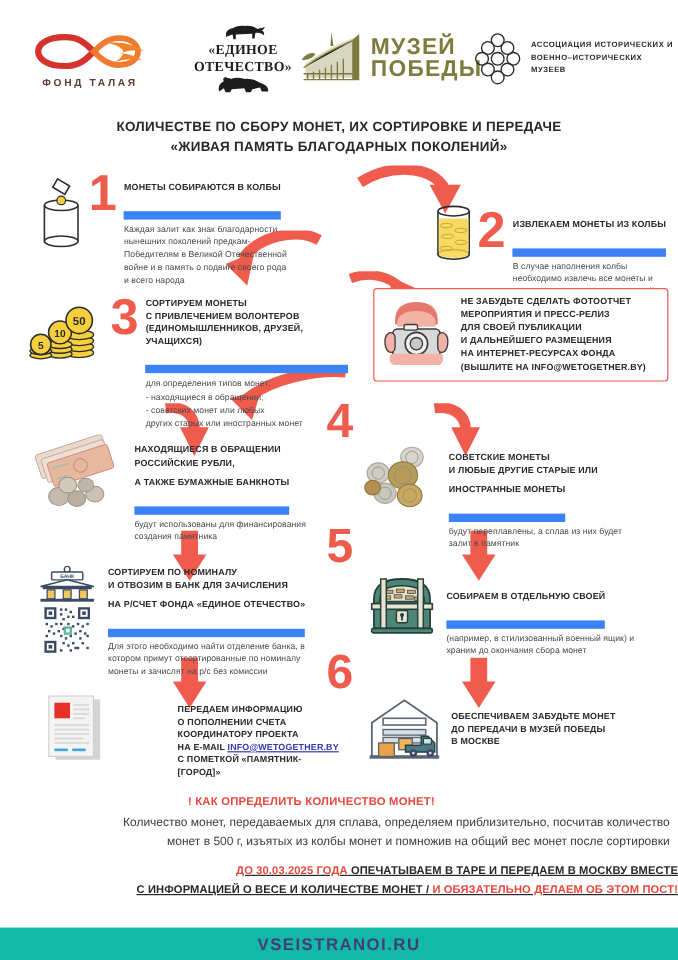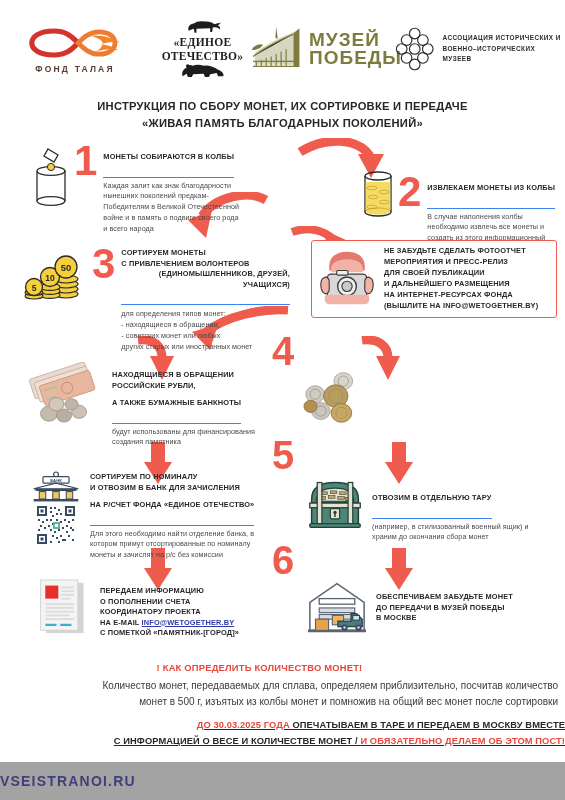--- a/index.html
+++ b/index.html
@@ -34,38 +34,38 @@
   
   .title { position:absolute; top:98px; left:0; width:565px; text-align:center;
            font-size:11.2px; font-weight:700; color:#26272b; letter-spacing:.25px; line-height:1.55; }
 
   
   .step { position:absolute; display:flex; align-items:flex-start; }
   .step-ico { flex:none; display:flex; align-items:flex-start; justify-content:center; }
   .bignum { font-size:42px; font-weight:800; color:#ef5b4c; line-height:.78; flex:none; font-family:"Liberation Sans", sans-serif; }
   .txtcol { padding-left:6px; }
   .hd { font-size:7.4px; font-weight:700; color:#26272b; line-height:1.42; letter-spacing:.15px; }
-  .hd-rule { border-bottom:1px solid #3b82f6; display:inline-block; padding-bottom:14px;text-align:right; }
+  .hd-rule { border-bottom:7px solid #3b82f6; display:inline-block; padding-bottom:14px; }
   .bd { font-size:7.2px; color:#4a4a4a; line-height:1.52; margin-top:3px; letter-spacing:.05px; }
 
   
   .callout { position:absolute; border:1.6px solid #ef5b4c; border-radius:3px; background:#fff;
              display:flex; align-items:center; padding:6px 8px 6px 6px; }
   .callout .hd { line-height:1.48; }
 
   
   .arrow { position:absolute; }
 
   
   .q-head { position:absolute; width:519px; text-align:center; color:#e8483c; font-weight:700; font-size:9.4px; letter-spacing:.2px;}
   .q-body { position:absolute; width:558px; text-align:right; color:#3c3c3c; font-size:10px; line-height:1.62; }
   .dl { position:absolute; width:565px; text-align:right; font-size:9.3px; font-weight:700; color:#26272b; line-height:1.72; letter-spacing:.1px;text-decoration:underline;}
   .red { color:#e8483c; }
-  .footer { position:absolute; left:0; bottom:0; width:565px; height:38px; background:#a3a3a3;
-            display:flex; align-items:center; justify-content:flex-start; }
+  .footer { position:absolute; left:0; bottom:0; width:565px; height:27px; background:#14b8a6;
+            display:flex; align-items:center; justify-content:center; }
   .footer-txt { color:#413f7a; font-weight:700; font-size:14px; letter-spacing:1.2px; }
   .mailblue { color:#2f3aa8; text-decoration:underline; }
 </style>
 </head>
 <body>
 
 <div class="page">
 
   <div class="logobar">
 
@@ -133,21 +133,21 @@
         </svg>
         <div>
           <div class="assoc-text">АССОЦИАЦИЯ ИСТОРИЧЕСКИХ И</div>
           <div class="assoc-text">ВОЕННО–ИСТОРИЧЕСКИХ МУЗЕЕВ</div>
         </div>
       </div>
     </div>
   </div>
 
   <div class="title">
-    <div>ИНСТРУКЦИЯ ПО СБОРУ МОНЕТ, ИХ СОРТИРОВКЕ И ПЕРЕДАЧЕ</div>
+    <div>КОЛИЧЕСТВЕ ПО СБОРУ МОНЕТ, ИХ СОРТИРОВКЕ И ПЕРЕДАЧЕ</div>
     <div>«ЖИВАЯ ПАМЯТЬ БЛАГОДАРНЫХ ПОКОЛЕНИЙ»</div>
   </div>
 
   <svg class="arrow" style="left:296px; top:138px;" width="90" height="52" viewBox="0 0 90 52">
     <path d="M4 14 C30 -2 62 0 74 18" fill="none" stroke="#ef5b4c" stroke-width="9" stroke-linecap="butt"></path>
     <path d="M62 16 L88 16 L75 40 Z" fill="#ef5b4c"></path>
   </svg>
 
   <svg class="arrow" style="left:176px; top:192px;" width="96" height="58" viewBox="0 0 96 58">
     <path d="M90 8 C72 -2 40 4 26 24" fill="none" stroke="#ef5b4c" stroke-width="9"></path>
@@ -341,20 +341,26 @@
         <ellipse cx="44" cy="48" rx="11" ry="10" fill="#c9a85e" stroke="#8f7840" stroke-width="1"></ellipse>
         <ellipse cx="11" cy="41" rx="7" ry="6.5" fill="#b58f50" stroke="#8f7840" stroke-width="1"></ellipse>
         <g fill="none" stroke="#8e8b82" stroke-width=".7">
           <circle cx="46" cy="14" r="5.5"></circle>
             <circle cx="16" cy="28" r="5.5"></circle>
           <circle cx="38" cy="30" r="7.5"></circle>
             <circle cx="22" cy="46" r="5.5"></circle>
           <circle cx="44" cy="48" r="6"></circle>
         </g>
       </svg>
+    </div>
+    <div class="txtcol" style="width:170px; padding-left:8px; padding-top:8px;">
+      <div class="hd">СОВЕТСКИЕ МОНЕТЫ</div>
+      <div class="hd">И ЛЮБЫЕ ДРУГИЕ СТАРЫЕ ИЛИ</div>
+      <div class="hd hd-rule">ИНОСТРАННЫЕ МОНЕТЫ</div>
+      <div class="bd">будут переплавлены, а сплав из них будет залит в памятник</div>
     </div>
   </div>
 
   <div class="bignum" style="position:absolute; left:272px; top:440px; font-size:40px;">5</div>
 
   <div class="step" style="left:30px; top:470px; width:240px;">
     <div class="step-ico" style="flex-direction:column; align-items:center;">
       <svg width="52" height="32" viewBox="0 0 56 34">
         <circle cx="28" cy="4.5" r="2.6" fill="none" stroke="#3b4a63" stroke-width="1.3"></circle>
         <rect x="14" y="7" width="28" height="7" rx="1" fill="#fff" stroke="#3b4a63" stroke-width="1.3"></rect>
@@ -453,28 +459,28 @@
         <rect x="4" y="28" width="54" height="5" fill="#e8e2d2" stroke="#24403a" stroke-width="1.4"></rect>
         <rect x="12" y="6" width="5" height="44" fill="#e8e2d2" stroke="#24403a" stroke-width="1.3"></rect>
         <rect x="45" y="6" width="5" height="44" fill="#e8e2d2" stroke="#24403a" stroke-width="1.3"></rect>
         <rect x="26" y="34" width="10" height="11" rx="1.5" fill="#e8e2d2" stroke="#24403a" stroke-width="1.3"></rect>
         <circle cx="31" cy="38" r="1.8" fill="#24403a"></circle>
         <path d="M31 39 L31 43" stroke="#24403a" stroke-width="1.6"></path>
         <rect x="4" y="50" width="54" height="4" rx="1.5" fill="#4d8576" stroke="#24403a" stroke-width="1.4"></rect>
       </svg>
     </div>
     <div class="txtcol" style="width:172px; padding-left:8px; padding-top:10px;">
-      <div class="hd hd-rule">ОТВОЗИМ В ОТДЕЛЬНУЮ ТАРУ</div>
+      <div class="hd hd-rule">СОБИРАЕМ В ОТДЕЛЬНУЮ СВОЕЙ</div>
       <div class="bd">(например, в стилизованный военный ящик) и храним до окончания сбора монет</div>
     </div>
   </div>
 
   <div class="bignum" style="position:absolute; left:272px; top:545px; font-size:40px;">6</div>
 
-  <div class="step" style="left:36px; top:578px; width:250px;">
+  <div class="step" style="left:36px; top:578px; width:250px;gap:48px;">
     <div class="step-ico">
       <svg width="54" height="58" viewBox="0 0 58 62">
         <rect x="11" y="5" width="40" height="54" fill="#d4d4d4"></rect>
         <rect x="5" y="2" width="40" height="54" fill="#f4f4f4" stroke="#d0d0d0" stroke-width="1"></rect>
         <rect x="10" y="8" width="14" height="14" fill="#e8302a"></rect>
         <g fill="#dcdcdc">
           <rect x="27" y="9" width="14" height="2"></rect>
             <rect x="27" y="13" width="14" height="2"></rect>
           <rect x="27" y="17" width="14" height="2"></rect>
             <rect x="27" y="21" width="10" height="2"></rect>

